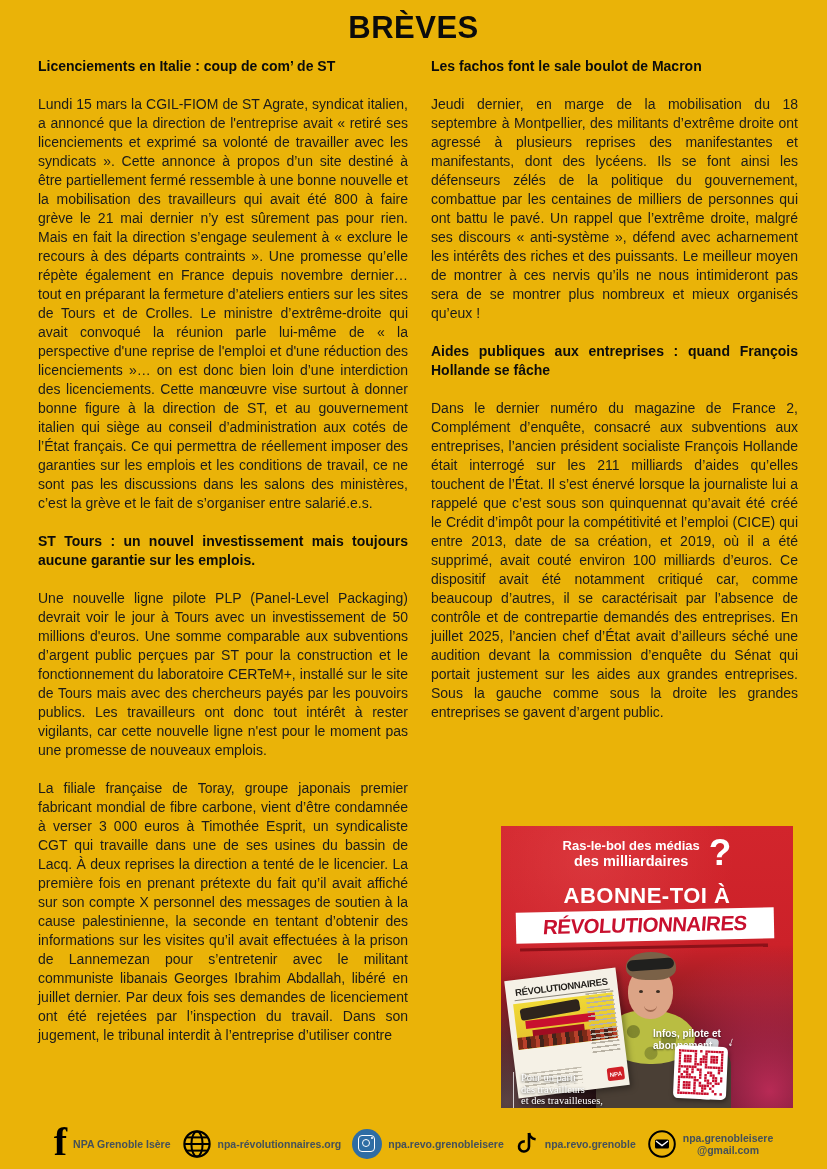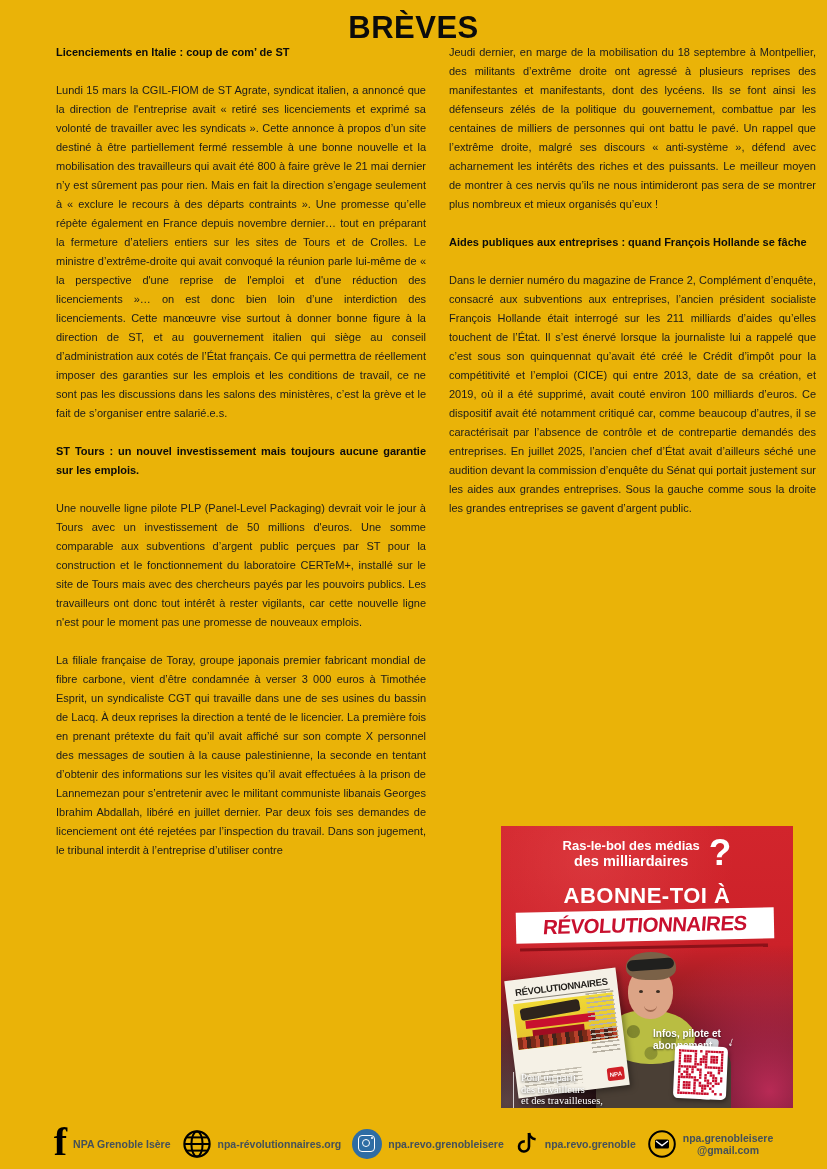--- a/index.html
+++ b/index.html
@@ -2,21 +2,21 @@
 <html lang="fr"><head>
 <meta charset="utf-8">
 <style>
   html,body{margin:0;padding:0;background:#9a9a9a;}
   .page{position:relative;width:827px;height:1169px;margin:0 auto;background:#eab308;
         font-family:"Liberation Sans", sans-serif;color:#1b1b1b;overflow:hidden;}
 
   .doc-title{position:absolute;top:10px;left:0;width:100%;text-align:center;
              font-size:31px;font-weight:bold;letter-spacing:.5px;color:#0c0c0c;}
 
-  .col{position:absolute;top:43px;font-size:11px;line-height:19px;text-align:justify;margin-left:18px;}
+  .col{position:absolute;top:57px;font-size:14px;line-height:19px;text-align:justify;}
   .col-left{left:38px;width:370px;}
   .col-right{left:431px;width:367px;}
   .heading{font-weight:bold;color:#0c0c0c;margin:0 0 19px;text-align:justify;}
   .body-p{margin:0 0 19px;}
   .article{margin-top:11px;}
   .article:first-child{margin-top:0;}
 
   
   .ad{position:absolute;left:501px;top:826px;width:292px;height:282px;overflow:hidden;
       background:
@@ -127,20 +127,21 @@
       <p class="heading">ST Tours : un nouvel investissement mais toujours aucune garantie sur les emplois.</p>
       <p class="body-p">Une nouvelle ligne pilote PLP (Panel-Level Packaging) devrait voir le jour à Tours avec un investissement de 50 millions d'euros. Une somme comparable aux subventions d’argent public perçues par ST pour la construction et le fonctionnement du laboratoire CERTeM+, installé sur le site de Tours mais avec des chercheurs payés par les pouvoirs publics. Les travailleurs ont donc tout intérêt à rester vigilants, car cette nouvelle ligne n'est pour le moment pas une promesse de nouveaux emplois.</p>
     </div>
     <div class="article">
       <p class="body-p">La filiale française de Toray, groupe japonais premier fabricant mondial de fibre carbone, vient d’être condamnée à verser 3 000 euros à Timothée Esprit, un syndicaliste CGT qui travaille dans une de ses usines du bassin de Lacq. À deux reprises la direction a tenté de le licencier. La première fois en prenant prétexte du fait qu’il avait affiché sur son compte X personnel des messages de soutien à la cause palestinienne, la seconde en tentant d’obtenir des informations sur les visites qu’il avait effectuées à la prison de Lannemezan pour s’entretenir avec le militant communiste libanais Georges Ibrahim Abdallah, libéré en juillet dernier. Par deux fois ses demandes de licenciement ont été rejetées par l’inspection du travail. Dans son jugement, le tribunal interdit à l’entreprise d’utiliser contre</p>
     </div>
   </div>
 
   <div class="col col-right">
     <div class="article">
+      <p class="heading">Les fachos font le sale boulot de Macron</p>
       <p class="body-p">Jeudi dernier, en marge de la mobilisation du 18 septembre à Montpellier, des militants d’extrême droite ont agressé à plusieurs reprises des manifestantes et manifestants, dont des lycéens. Ils se font ainsi les défenseurs zélés de la politique du gouvernement, combattue par les centaines de milliers de personnes qui ont battu le pavé. Un rappel que l’extrême droite, malgré ses discours « anti-système », défend avec acharnement les intérêts des riches et des puissants. Le meilleur moyen de montrer à ces nervis qu’ils ne nous intimideront pas sera de se montrer plus nombreux et mieux organisés qu’eux !</p>
     </div>
     <div class="article">
       <p class="heading">Aides publiques aux entreprises : quand François Hollande se fâche</p>
       <p class="body-p">Dans le dernier numéro du magazine de France 2, Complément d’enquête, consacré aux subventions aux entreprises, l’ancien président socialiste François Hollande était interrogé sur les 211 milliards d’aides qu’elles touchent de l’État. Il s’est énervé lorsque la journaliste lui a rappelé que c’est sous son quinquennat qu’avait été créé le Crédit d’impôt pour la compétitivité et l’emploi (CICE) qui entre 2013, date de sa création, et 2019, où il a été supprimé, avait couté environ 100 milliards d’euros. Ce dispositif avait été notamment critiqué car, comme beaucoup d’autres, il se caractérisait par l’absence de contrôle et de contrepartie demandés des entreprises. En juillet 2025, l’ancien chef d’État avait d’ailleurs séché une audition devant la commission d’enquête du Sénat qui portait justement sur les aides aux grandes entreprises. Sous la gauche comme sous la droite les grandes entreprises se gavent d’argent public.</p>
     </div>
   </div>
 
   <div class="ad">
     <div class="ad-tagline">

